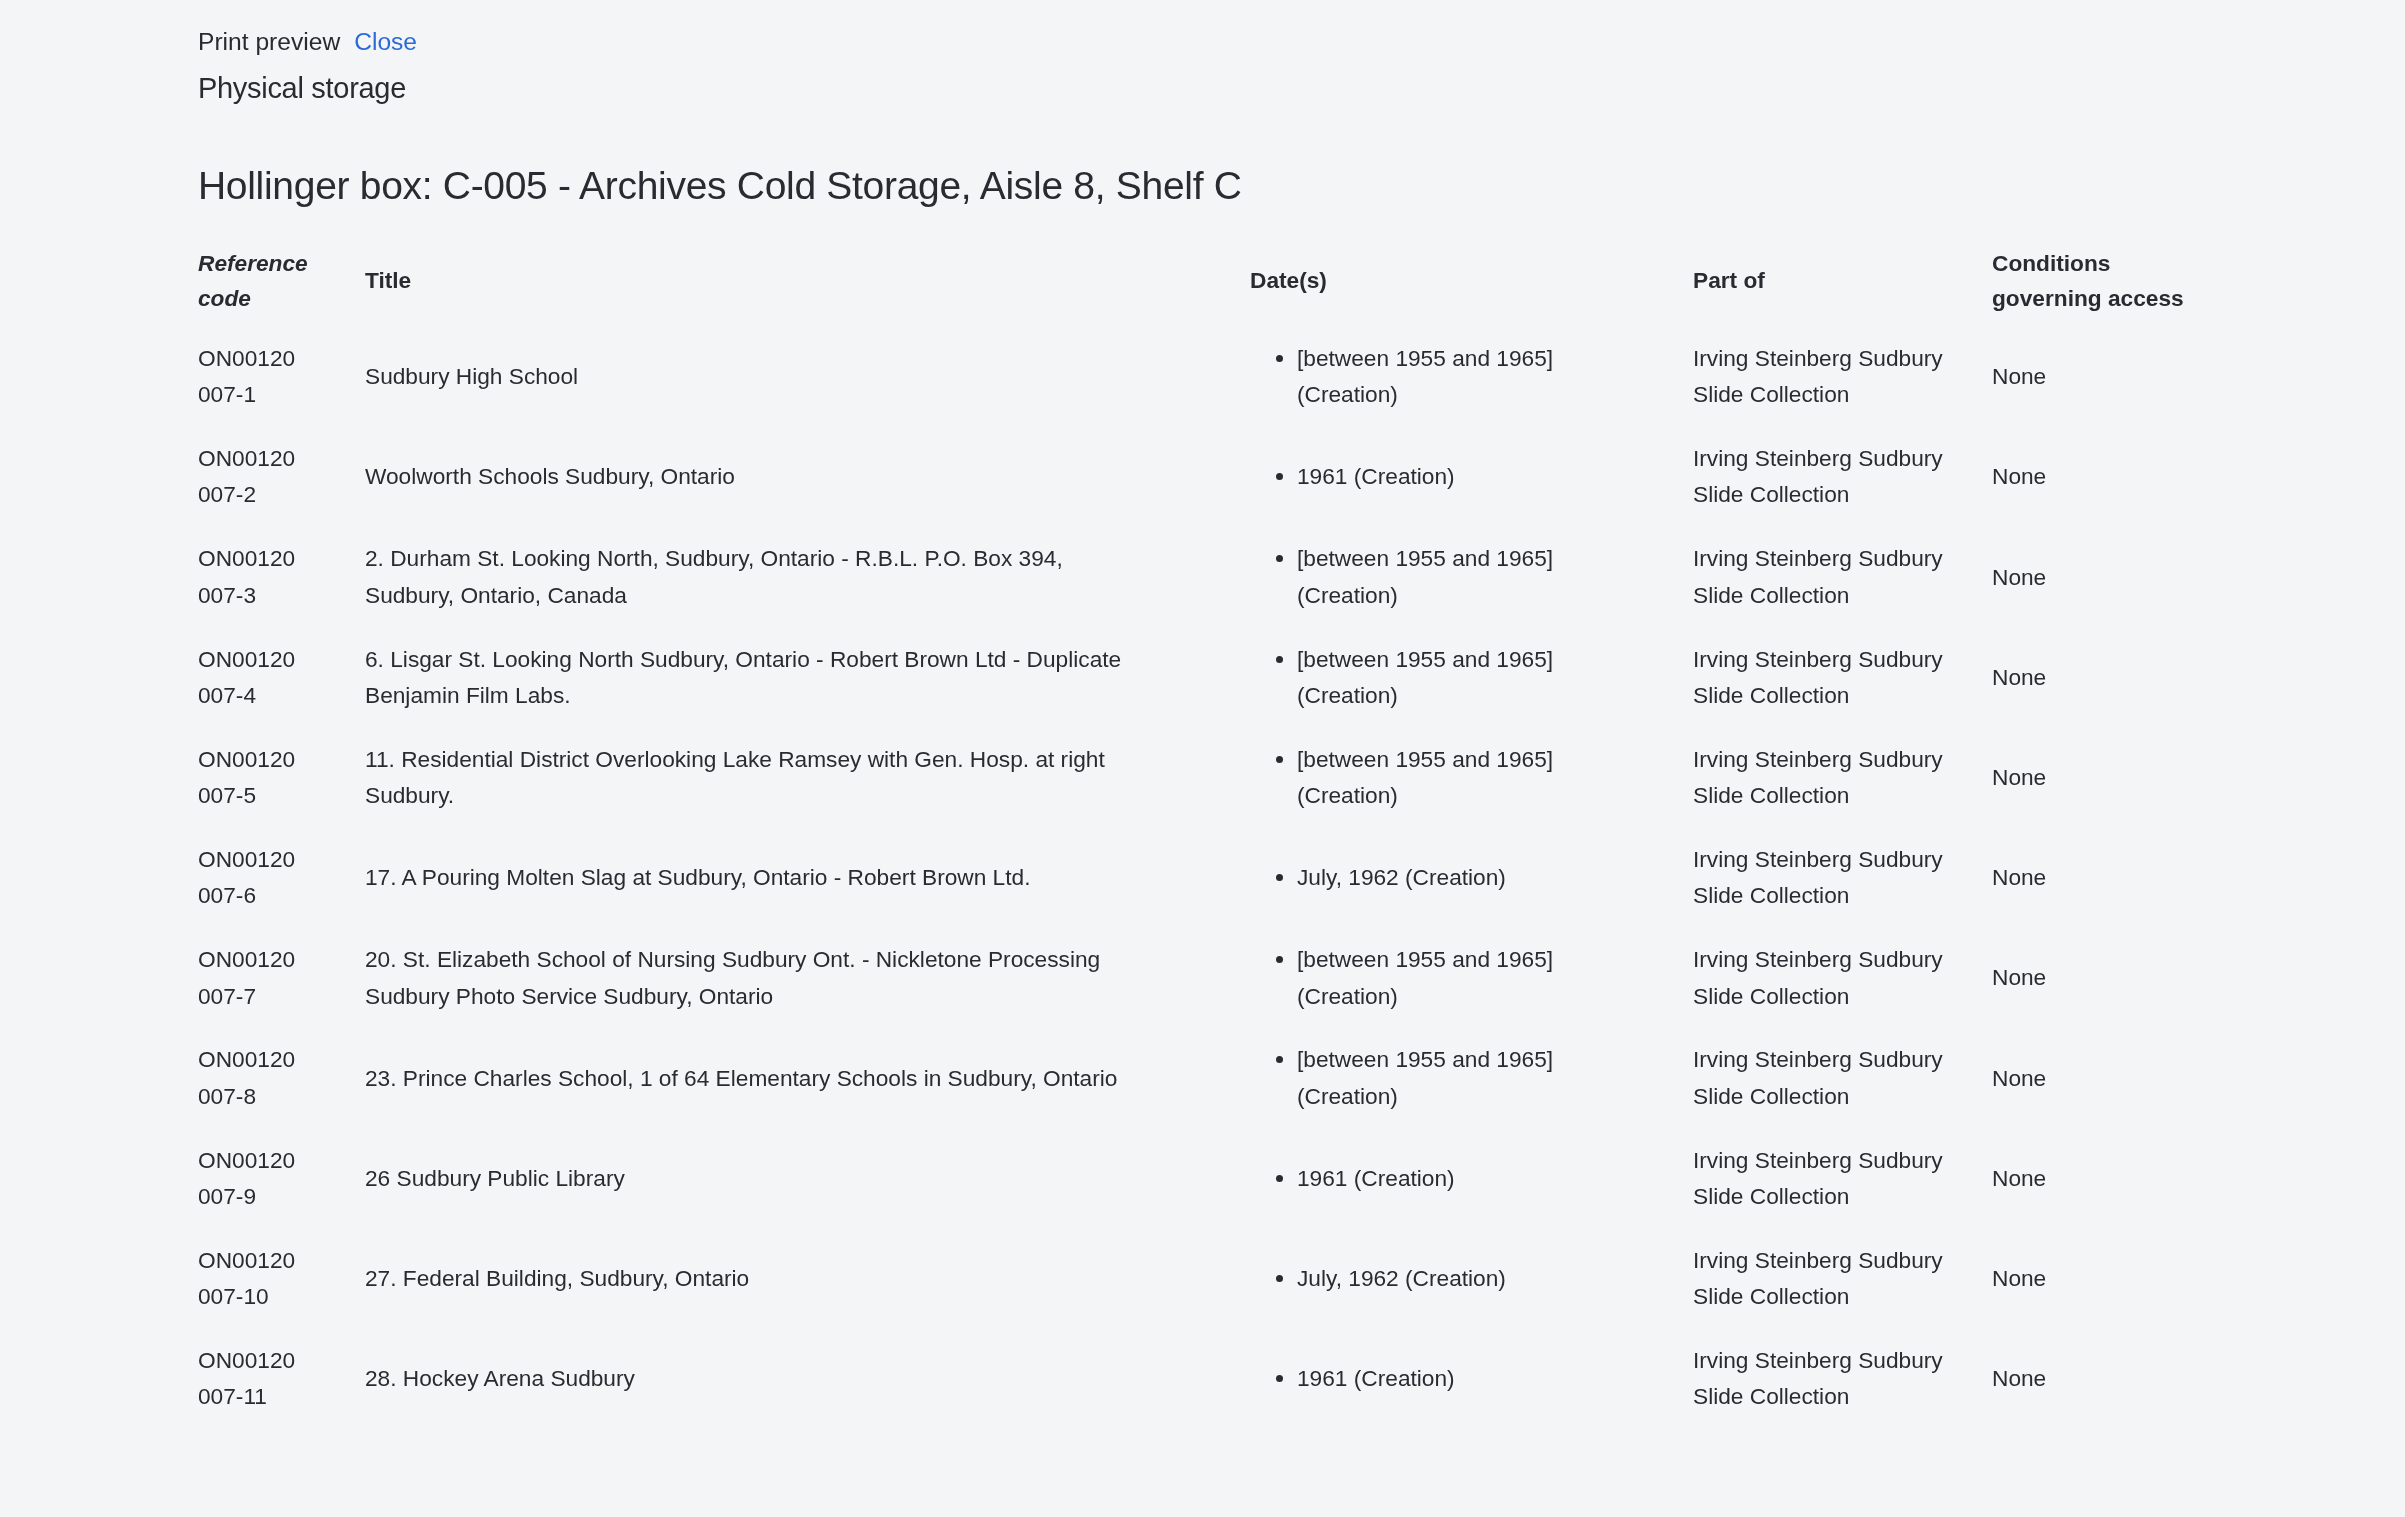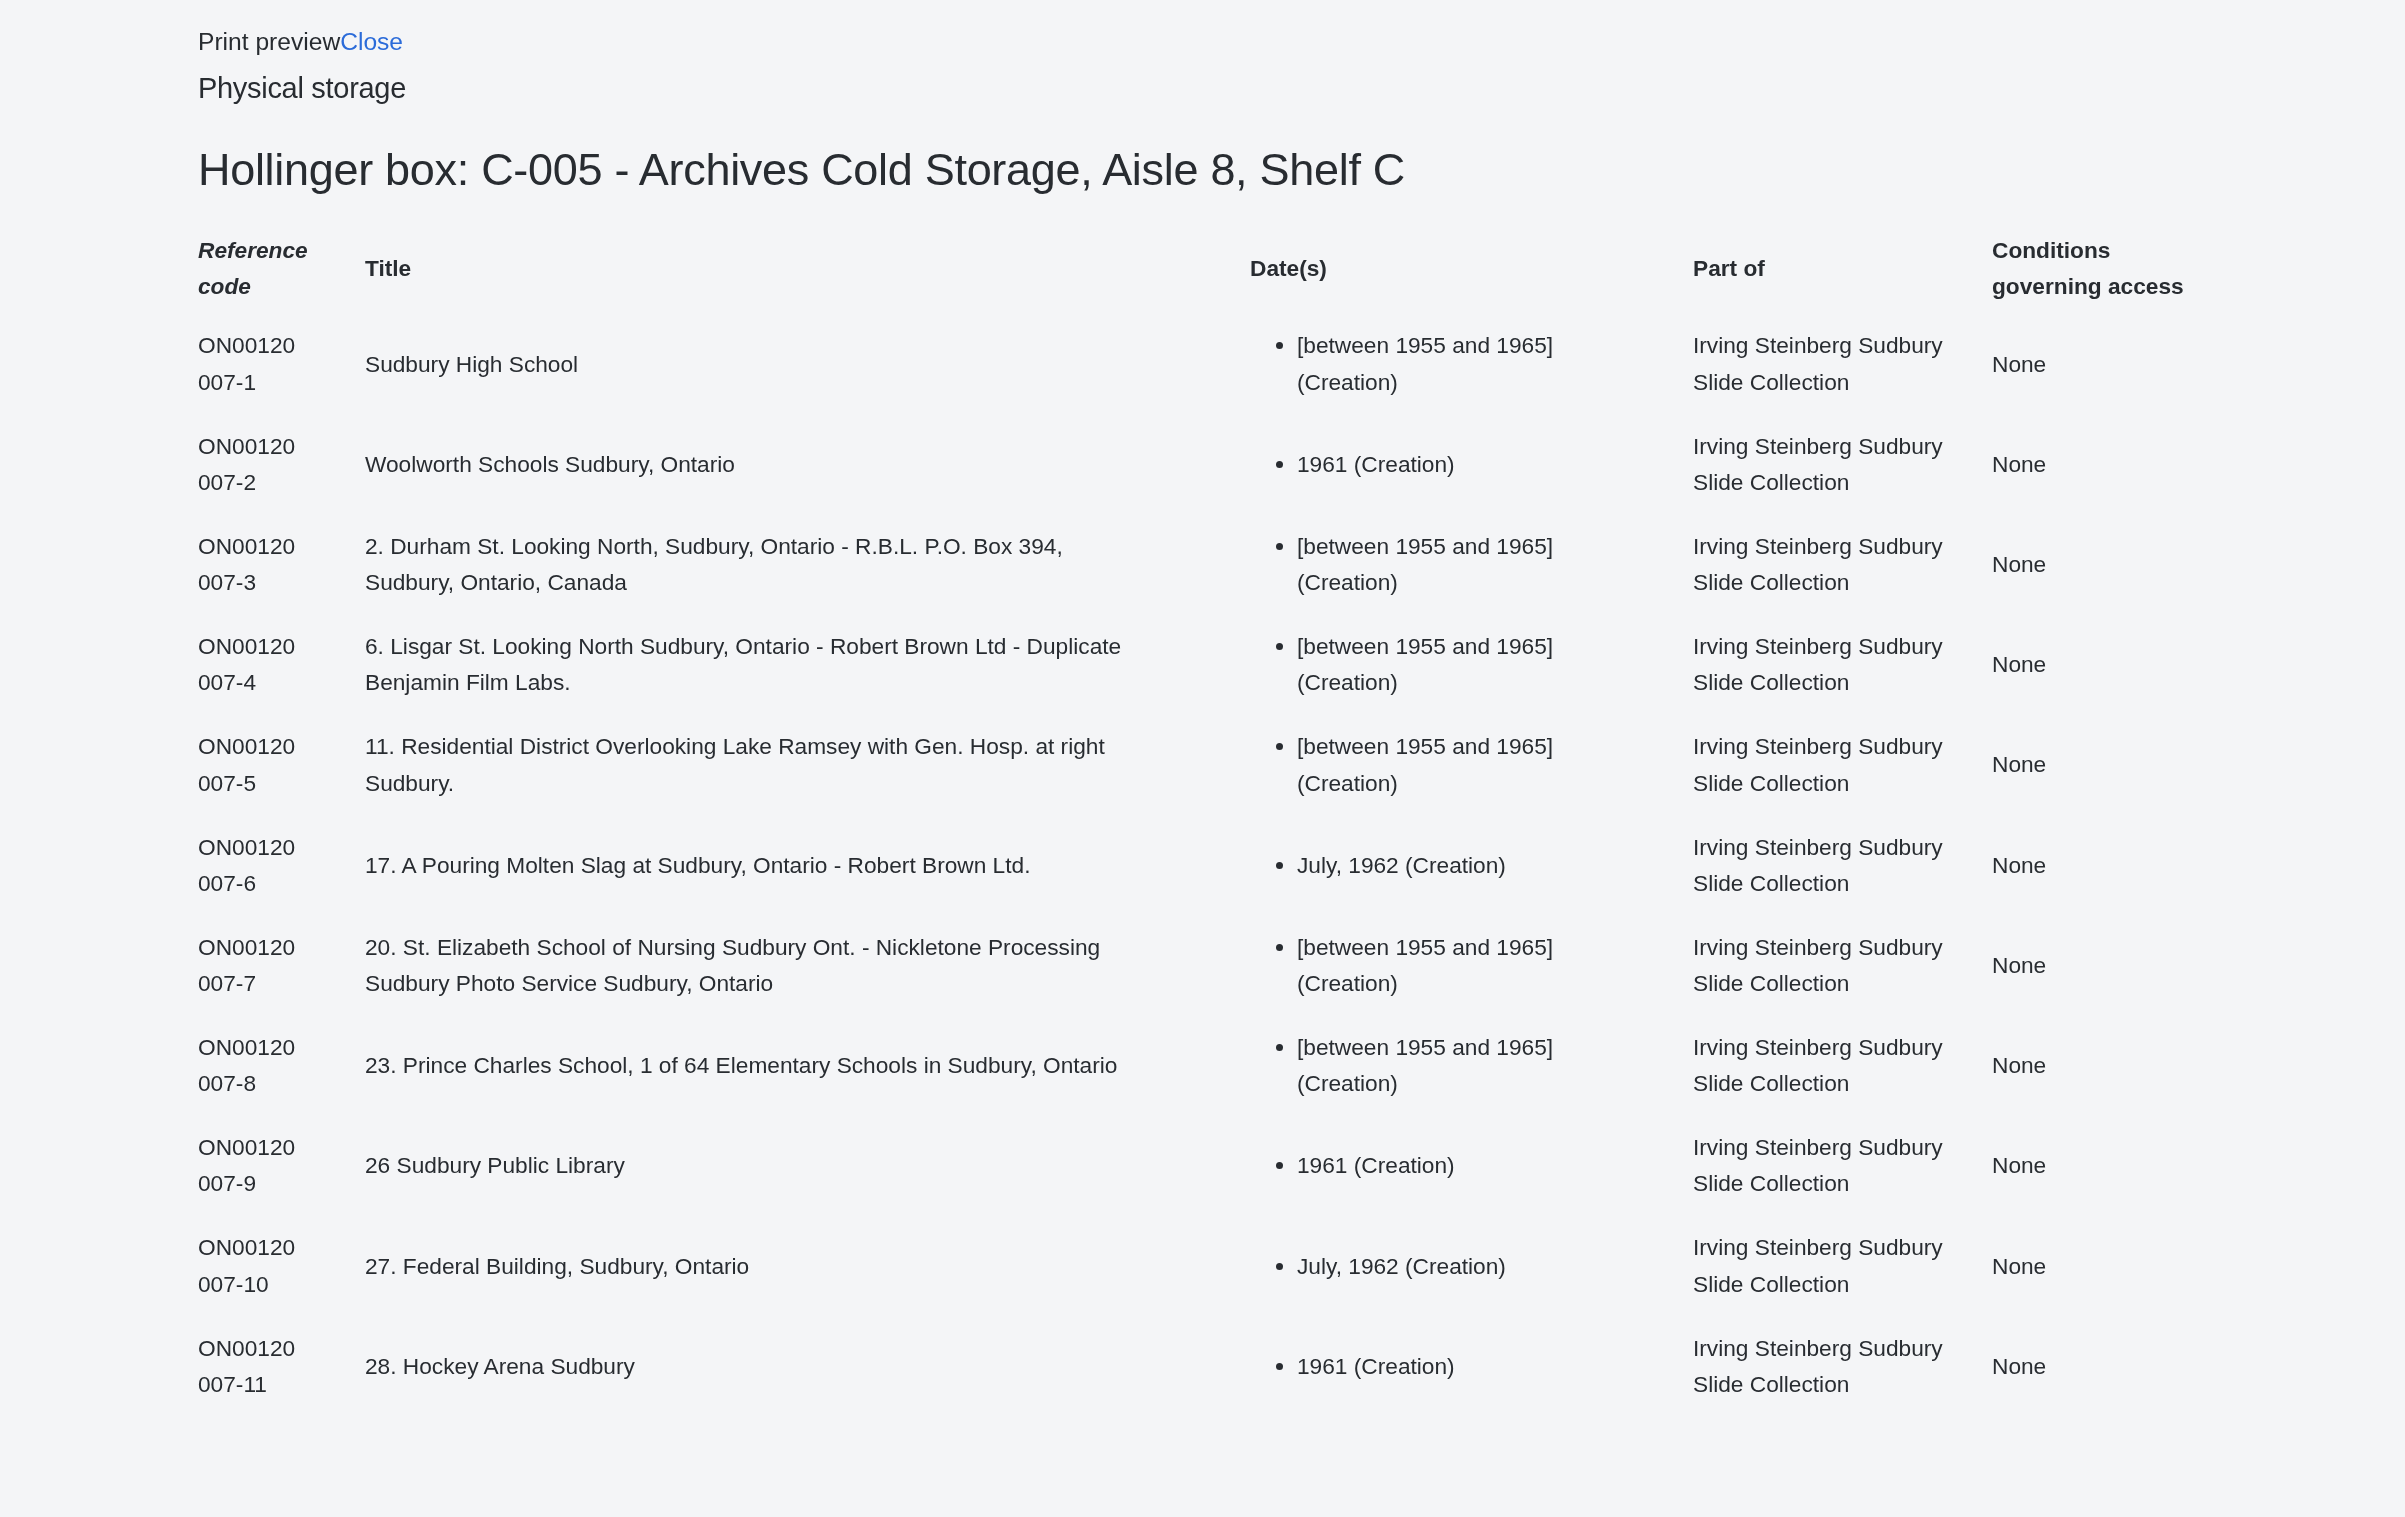--- a/index.html
+++ b/index.html
@@ -24,35 +24,35 @@
   .page {
     padding: 25.6px 197px 0 198px;
   }
   .preview-bar {
     font-size: 24.6px;
     line-height: 1.3;
   }
   .preview-bar a {
     color: var(--link);
     text-decoration: none;
-    margin-left: 0;
+    margin-left: 14px;
     cursor: pointer;
   }
   h1.page-title {
     font-size: 29px;
     font-weight: 400;
     line-height: 1.25;
     margin: 12.8px 0 0 0;
     letter-spacing: -0.3px;
   }
   h2.box-title {
-    font-size: 45px;
+    font-size: 39px;
     font-weight: 400;
     line-height: 1.25;
-    margin: 35px 0 0 0;
+    margin: 55px 0 0 0;
     letter-spacing: -0.3px;
   }
   table.storage-table {
     border-collapse: collapse;
     border-spacing: 0;
     table-layout: fixed;
     width: 100%;
     margin-top: 25.6px;
   }
   col.c-ref  { width: 167px; }

